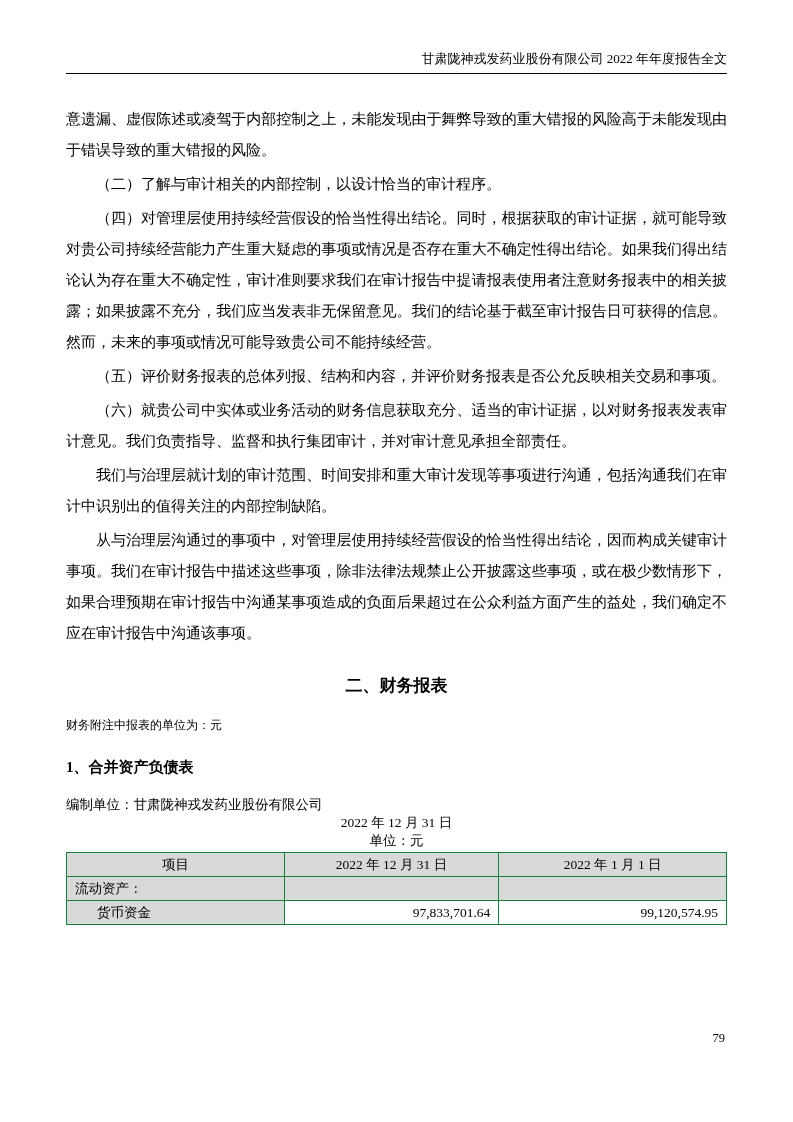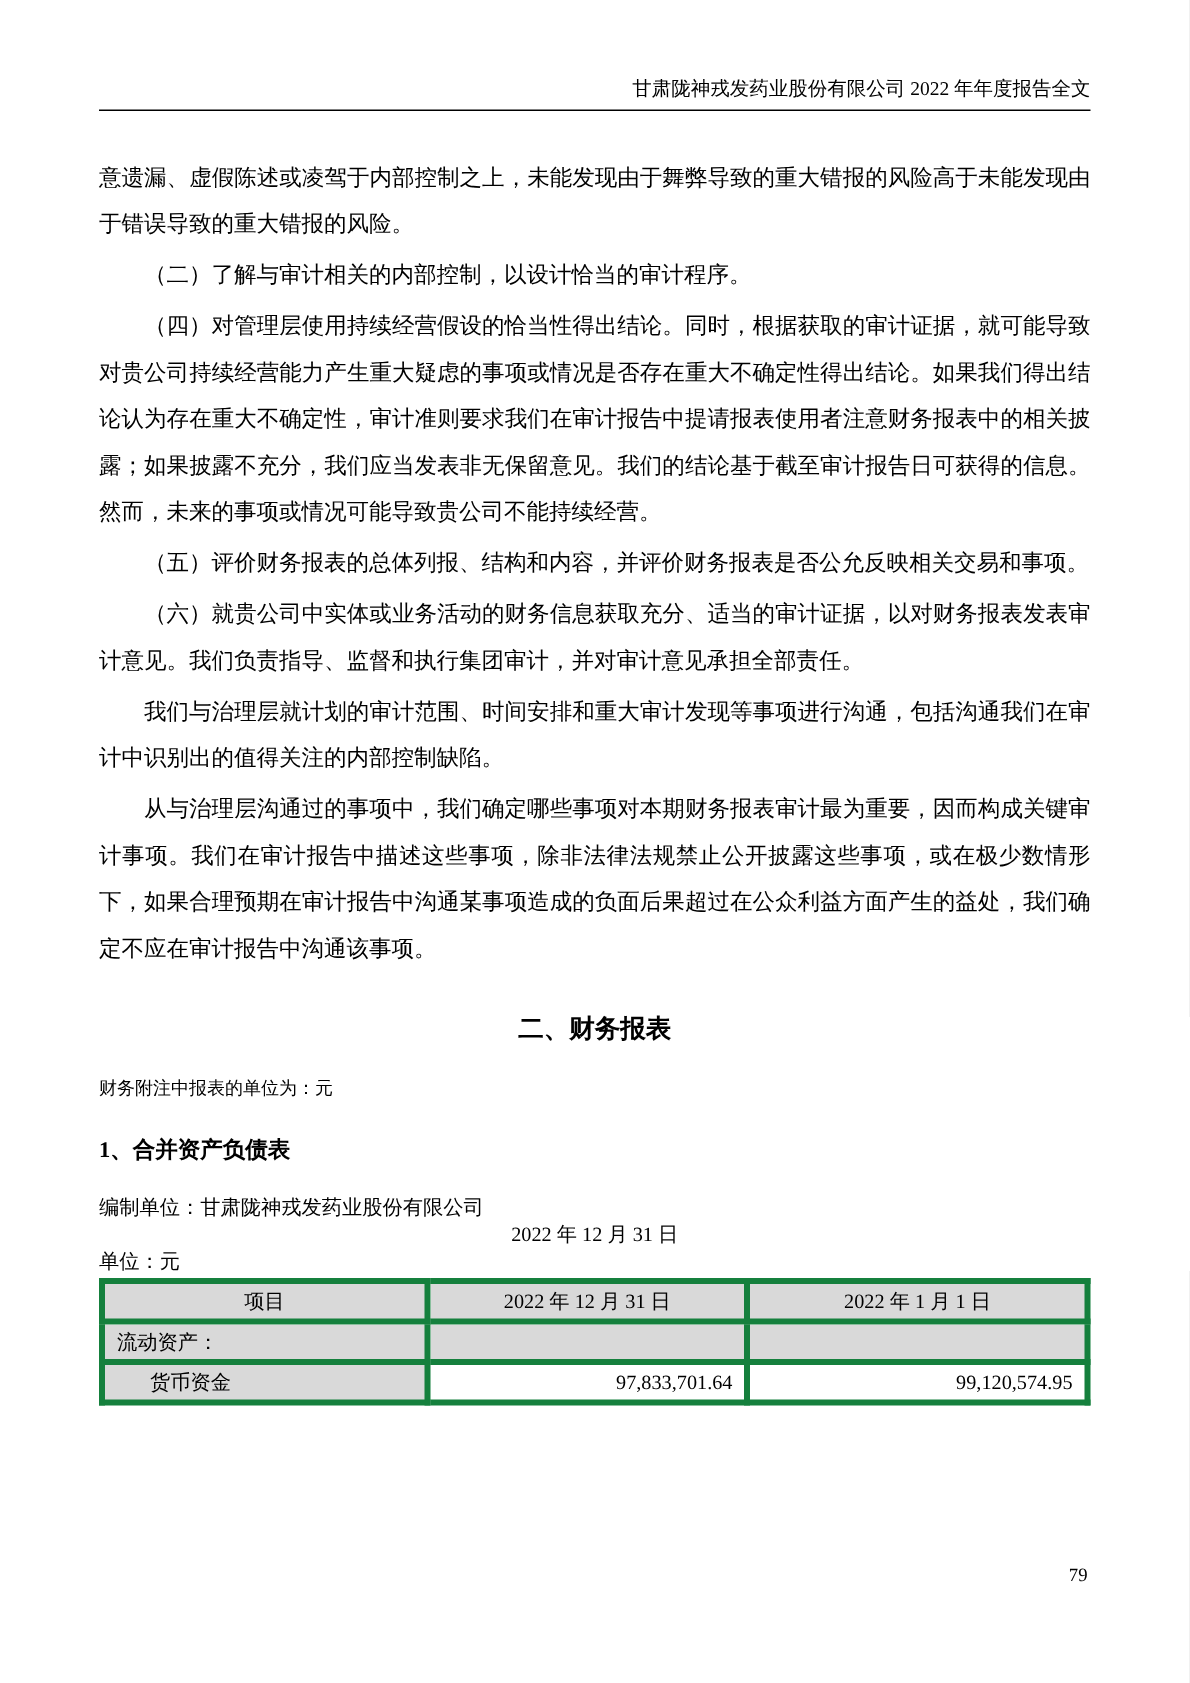--- a/index.html
+++ b/index.html
@@ -58,72 +58,72 @@
     line-height: 17px;
   }
   .date-line {
     font-size: 13.5px;
     text-align: center;
     margin: 1px 0 0 0;
     line-height: 17px;
   }
   .unit-line {
     font-size: 13.5px;
-    text-align: left;
+    text-align: center;
     margin: 1px 0 3px 0;
     line-height: 17px;
   }
   table.bs {
     width: 100%;
     border-collapse: collapse;
     font-size: 13.5px;
     border: 1.6px solid #000;
     table-layout: fixed;
   }
   table.bs col.c1 { width: 33%; }
   table.bs col.c2 { width: 32.5%; }
   table.bs col.c3 { width: 34.5%; }
   table.bs th, table.bs td {
-    border: 4px solid #15803d;
+    border: 1px solid #15803d;
     padding: 2px 8px;
     height: 19px;
     overflow: hidden;
     white-space: nowrap;
   }
   table.bs thead th {
     background: #d9d9d9;
     font-weight: normal;
     text-align: center;
   }
   table.bs tr.section td { background: #d9d9d9; }
   table.bs tr.item td.label { background: #d9d9d9; padding-left: 30px; }
   table.bs td.num { text-align: right; }
   .page-number {
     position: absolute;
     right: 68px;
-    bottom: 64px;
+    bottom: 76px;
     font-size: 12.5px;
   }
 </style>
 </head>
 <body>
 
 <div class="page">
 
   <div class="doc-header">甘肃陇神戎发药业股份有限公司 2022 年年度报告全文</div>
   <hr class="header-rule">
 
   <div class="body-text" id="paragraphs">
       <p>意遗漏、虚假陈述或凌驾于内部控制之上，未能发现由于舞弊导致的重大错报的风险高于未能发现由于错误导致的重大错报的风险。</p>
       <p class="indent">（二）了解与审计相关的内部控制，以设计恰当的审计程序。</p>
       <p class="indent">（四）对管理层使用持续经营假设的恰当性得出结论。同时，根据获取的审计证据，就可能导致对贵公司持续经营能力产生重大疑虑的事项或情况是否存在重大不确定性得出结论。如果我们得出结论认为存在重大不确定性，审计准则要求我们在审计报告中提请报表使用者注意财务报表中的相关披露；如果披露不充分，我们应当发表非无保留意见。我们的结论基于截至审计报告日可获得的信息。然而，未来的事项或情况可能导致贵公司不能持续经营。</p>
       <p class="indent">（五）评价财务报表的总体列报、结构和内容，并评价财务报表是否公允反映相关交易和事项。</p>
       <p class="indent">（六）就贵公司中实体或业务活动的财务信息获取充分、适当的审计证据，以对财务报表发表审计意见。我们负责指导、监督和执行集团审计，并对审计意见承担全部责任。</p>
       <p class="indent">我们与治理层就计划的审计范围、时间安排和重大审计发现等事项进行沟通，包括沟通我们在审计中识别出的值得关注的内部控制缺陷。</p>
-      <p class="indent">从与治理层沟通过的事项中，我们确定哪些事项对本期财务报表审计最为重要，因而构成关键审计事项。我们在审计报告中描述这些事项，除非法律法规禁止公开披露这些事项，或在极少数情形下，如果合理预期在审计报告中沟通某事项造成的负面后果超过在公众利益方面产生的益处，我们确定不应在审计报告中沟通该事项。</p>
+      <p class="indent">从与治理层沟通过的事项中，对管理层使用持续经营假设的恰当性得出结论，因而构成关键审计事项。我们在审计报告中描述这些事项，除非法律法规禁止公开披露这些事项，或在极少数情形下，如果合理预期在审计报告中沟通某事项造成的负面后果超过在公众利益方面产生的益处，我们确定不应在审计报告中沟通该事项。</p>
     </div>
 
   <div class="h2">二、财务报表</div>
 
   <p class="note-line">财务附注中报表的单位为：元</p>
 
   <div class="h3">1、合并资产负债表</div>
 
   <p class="prepared-line">编制单位：甘肃陇神戎发药业股份有限公司</p>
 

